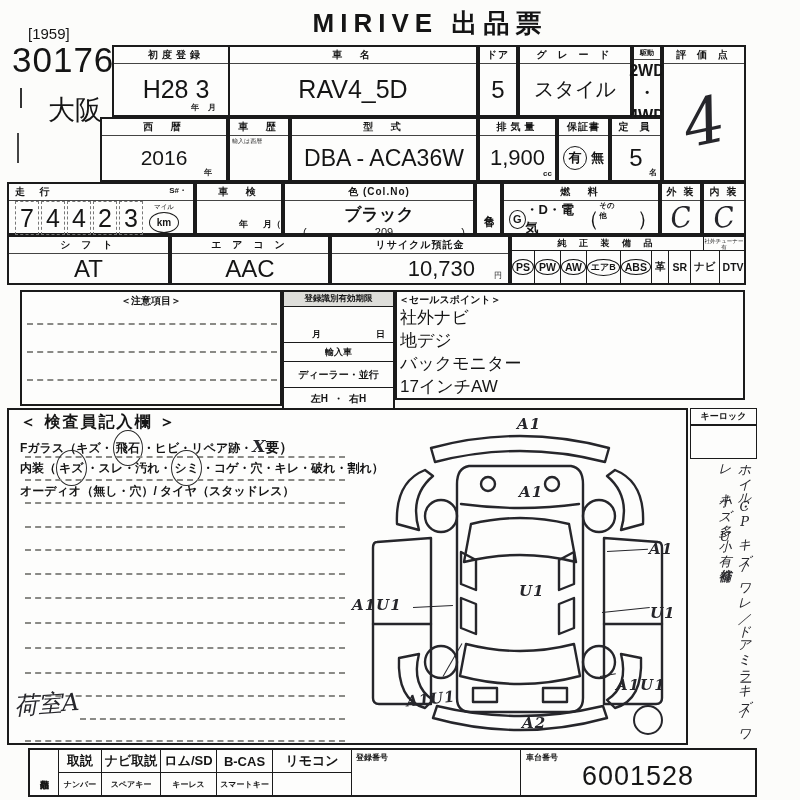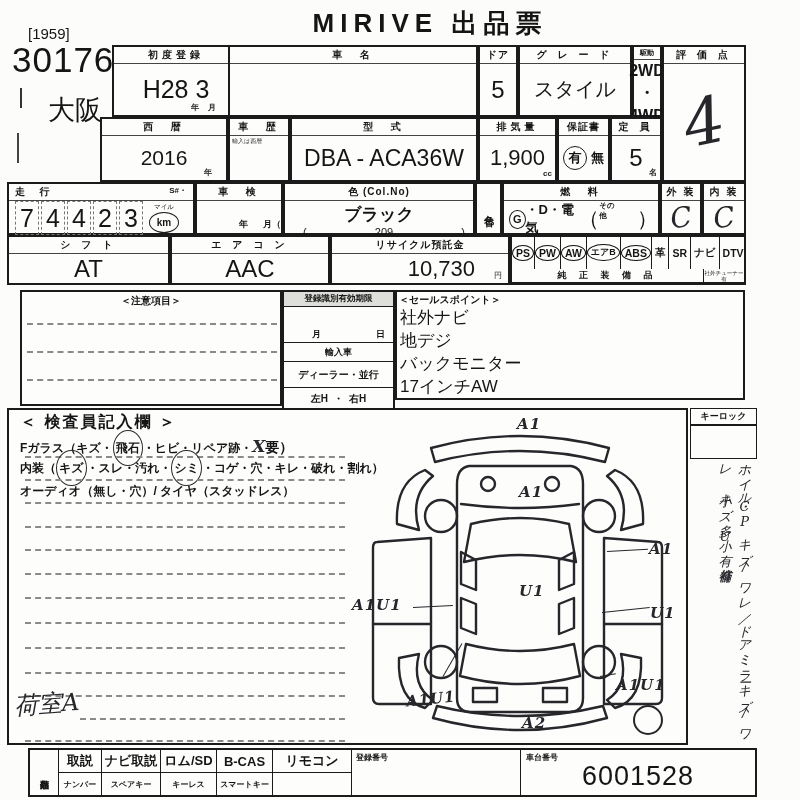--- a/index.html
+++ b/index.html
@@ -42,20 +42,21 @@
   <div class="abs" style="left:17px;top:133px;width:1.5px;height:30px;background:#444;"></div>
 
   <div class="box" style="left:112px;top:45px;width:128px;height:72px;">
     <div class="hdr">初度登録</div>
     <div class="val" style="font-size:25px;">H28 3</div>
     <span class="unit pre" style="right:22px;bottom:2px;font-weight:bold;">年    月</span>
   </div>
 
   <div class="box" style="left:228px;top:45px;width:250px;height:72px;">
     <div class="hdr">車  名</div>
+    <div class="val" style="font-size:25px;">RAV4_5D</div>
   </div>
 
   <div class="box" style="left:478px;top:45px;width:40px;height:72px;">
     <div class="hdr" style="letter-spacing:1px;">ドア</div>
     <div class="val" style="font-size:24px;">5</div>
   </div>
 
   <div class="box" style="left:518px;top:45px;width:114px;height:72px;">
     <div class="hdr">グ レ ー ド</div>
     <div class="val" style="font-size:20px;">スタイル</div>
@@ -179,52 +180,52 @@
     <div class="val" style="font-size:24px;">AAC</div>
   </div>
 
   <div class="box" style="left:330px;top:235px;width:180px;height:50px;">
     <div class="hdr" style="letter-spacing:1px;">リサイクル預託金</div>
     <div class="val" style="font-size:22px;justify-content:flex-end;padding-right:33px;">10,730</div>
     <span class="unit" style="right:6px;bottom:2px;">円</span>
   </div>
 
   <div class="box" style="left:510px;top:235px;width:236px;height:50px;">
-    <div style="flex:1;display:flex;">
-      <div class="eq-cell">
-          <span class="eq-label circled">PS</span>
-        </div>
-      <div class="eq-cell">
-          <span class="eq-label circled">PW</span>
-        </div>
-      <div class="eq-cell">
-          <span class="eq-label circled">AW</span>
-        </div>
-      <div class="eq-cell">
-          <span class="eq-label circled" style="font-size:9px;">エアB</span>
-        </div>
-      <div class="eq-cell">
-          <span class="eq-label circled">ABS</span>
-        </div>
-      <div class="eq-cell">
-          <span class="eq-label">革</span>
-        </div>
-      <div class="eq-cell">
-          <span class="eq-label">SR</span>
-        </div>
-      <div class="eq-cell">
-          <span class="eq-label">ナビ</span>
-        </div>
-      <div class="eq-cell" style="flex:1.6;">
-          <span class="eq-label">DTV</span>
-        </div>
-    </div>
     <div style="display:flex;border-bottom:1.5px solid #1b1b1b;">
       <div style="flex:1;text-align:center;font-size:9px;font-weight:bold;letter-spacing:5px;border-right:1.5px solid #1b1b1b;">純 正 装 備 品</div>
       <div style="width:40px;font-size:5.5px;text-align:center;line-height:1.1;padding-top:1px;">社外チューナー有</div>
+    </div>
+    <div style="flex:1;display:flex;">
+      <div class="eq-cell">
+          <span class="eq-label circled">PS</span>
+        </div>
+      <div class="eq-cell">
+          <span class="eq-label circled">PW</span>
+        </div>
+      <div class="eq-cell">
+          <span class="eq-label circled">AW</span>
+        </div>
+      <div class="eq-cell">
+          <span class="eq-label circled" style="font-size:9px;">エアB</span>
+        </div>
+      <div class="eq-cell">
+          <span class="eq-label circled">ABS</span>
+        </div>
+      <div class="eq-cell">
+          <span class="eq-label">革</span>
+        </div>
+      <div class="eq-cell">
+          <span class="eq-label">SR</span>
+        </div>
+      <div class="eq-cell">
+          <span class="eq-label">ナビ</span>
+        </div>
+      <div class="eq-cell" style="flex:1.6;">
+          <span class="eq-label">DTV</span>
+        </div>
     </div>
   </div>
 
   <div class="box" style="left:20px;top:290px;width:262px;height:116px;">
     <div style="text-align:center;font-size:10px;font-weight:bold;padding-top:2px;">＜注意項目＞</div>
   </div>
   <div class="dash" style="left:27px;top:323px;width:250px;"></div>
   <div class="dash" style="left:27px;top:351px;width:250px;"></div>
   <div class="dash" style="left:27px;top:379px;width:250px;"></div>
 

